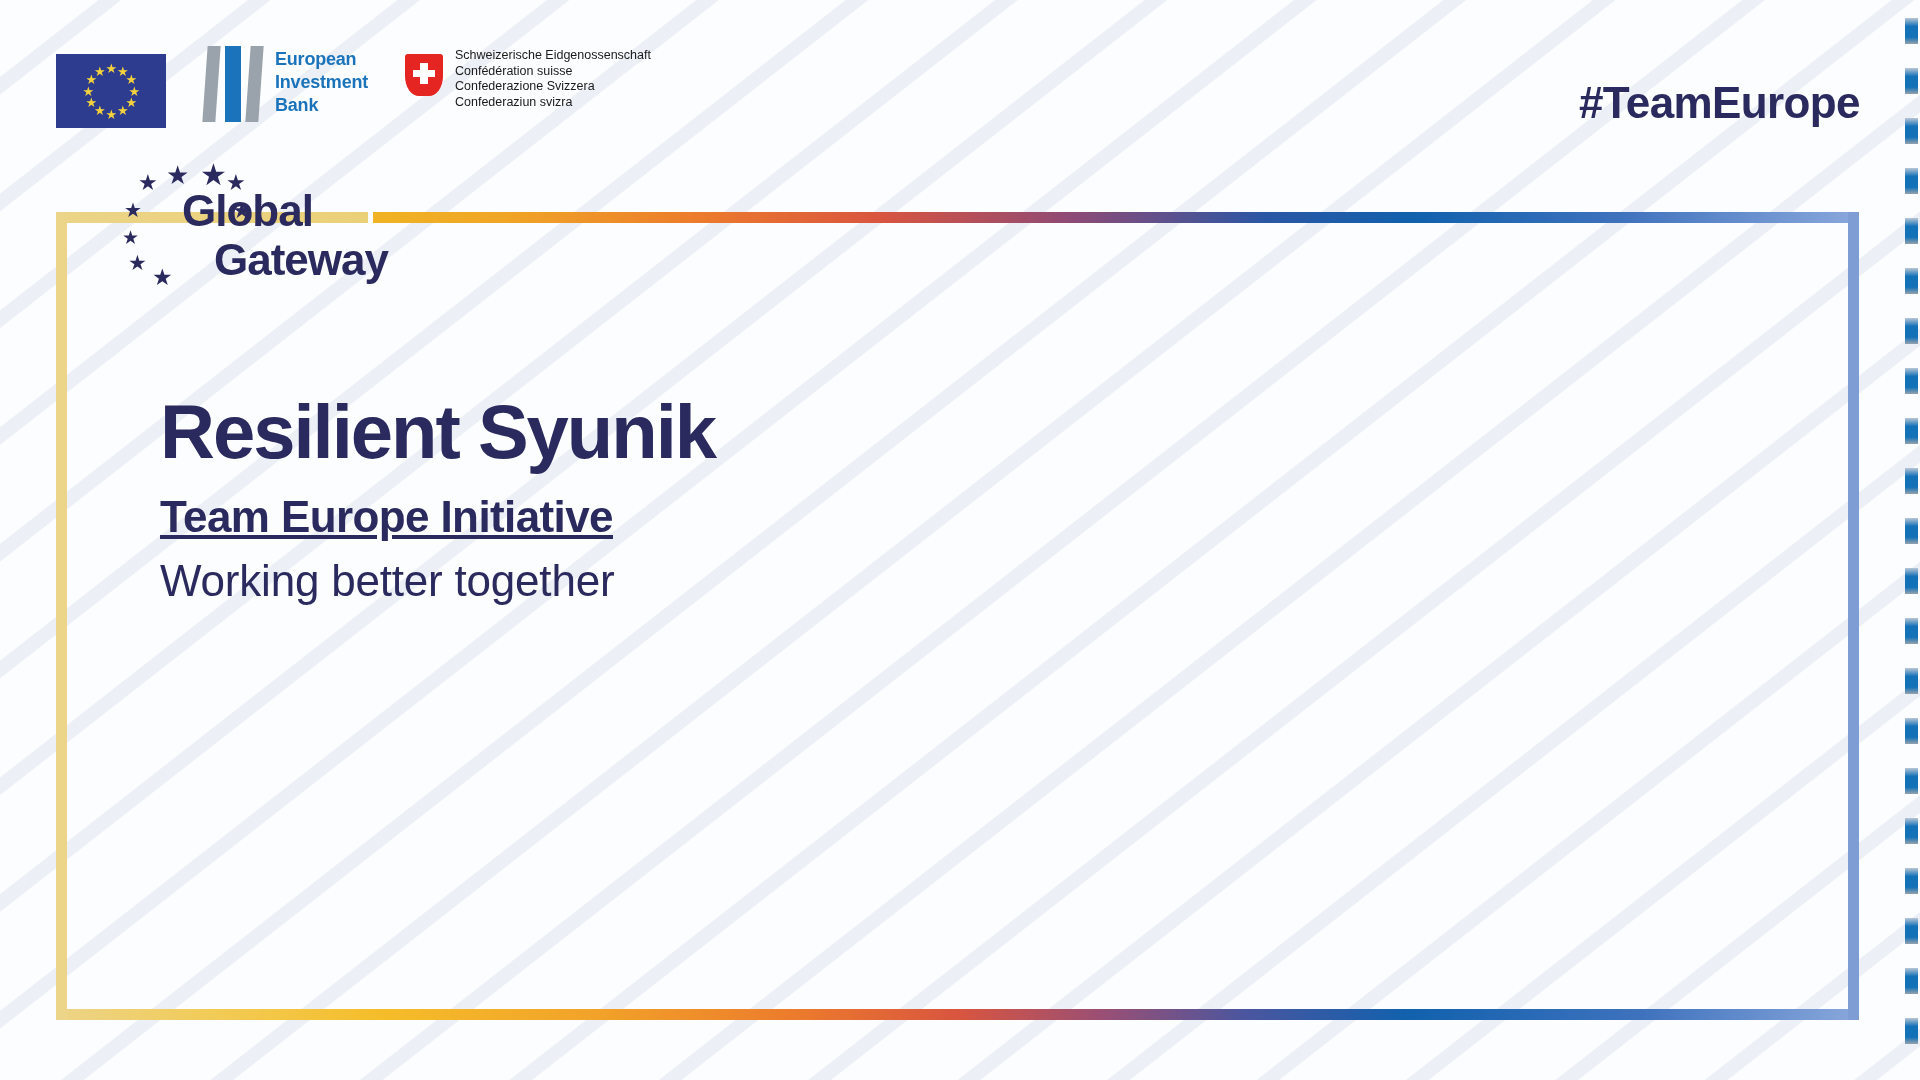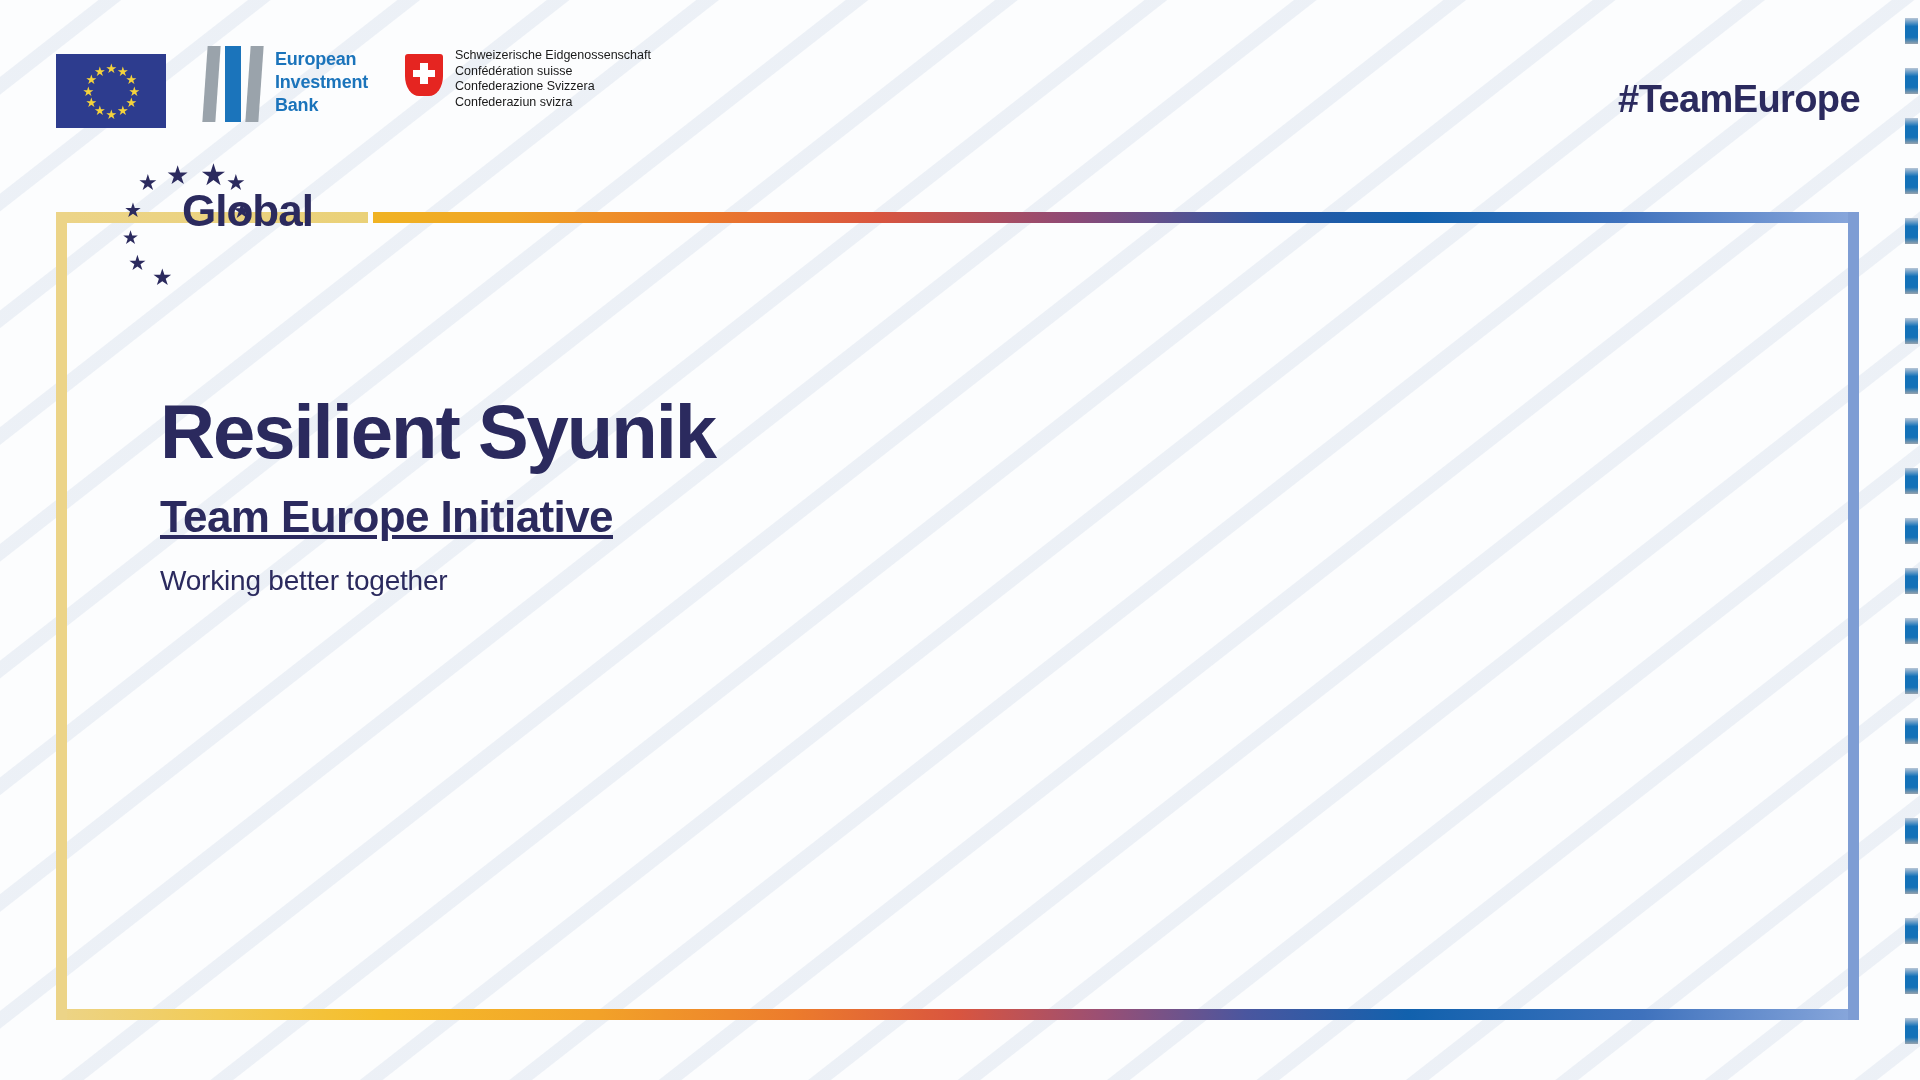--- a/index.html
+++ b/index.html
@@ -92,21 +92,21 @@
     font-size:12.5px;
     line-height:15.5px;
     white-space:nowrap;
   }
 
   
   #hashtags {
     position:absolute; right:60px; top:78px;
     display:flex; gap:88px;
     color:#2b2a5e;
-    font-size:38px;
+    font-size:44px;
     font-weight:bold;
     letter-spacing:-0.6px;
   }
 
   
   #frame {
     position:absolute;
     left:56px; top:212px;
     width:1803px; height:808px;
   }
@@ -193,21 +193,21 @@
   #sub-title {
     margin-top:18px;
     font-size:44px;
     font-weight:bold;
     line-height:50px;
     letter-spacing:-0.6px;
     text-decoration:underline;
   }
   #tag-line {
     margin-top:18px;
-    font-size:28px;
+    font-size:44px;
     font-weight:normal;
     line-height:42px;
     letter-spacing:-0.2px;
   }
 
   
   #right-dashes {
     position:absolute;
     right:0; top:0;
     width:18px; height:1080px;
@@ -285,20 +285,21 @@
         <span class="gstar" style="left: 16px; top: 12px; font-size: 22px;">★</span>
         <span class="gstar" style="left: 104px; top: 12px; font-size: 22px;">★</span>
         <span class="gstar" style="left: 2px; top: 40px; font-size: 20px;">★</span>
         <span class="gstar" style="left: 110px; top: 40px; font-size: 22px;">★</span>
         <span class="gstar" style="left: 0px; top: 68px; font-size: 19px;">★</span>
         <span class="gstar" style="left: 6px; top: 92px; font-size: 21px;">★</span>
         <span class="gstar" style="left: 30px; top: 106px; font-size: 23px;">★</span>
       </div>
     <div id="gg-words">
       <span class="gw1">Global</span>
+      <span class="gw2">Gateway</span>
     </div>
   </div>
 
   <div id="title-block">
     <div id="main-title">Resilient Syunik</div>
     <div id="sub-title">Team Europe Initiative</div>
     <div id="tag-line">Working better together</div>
   </div>
 
   <div id="right-dashes">

